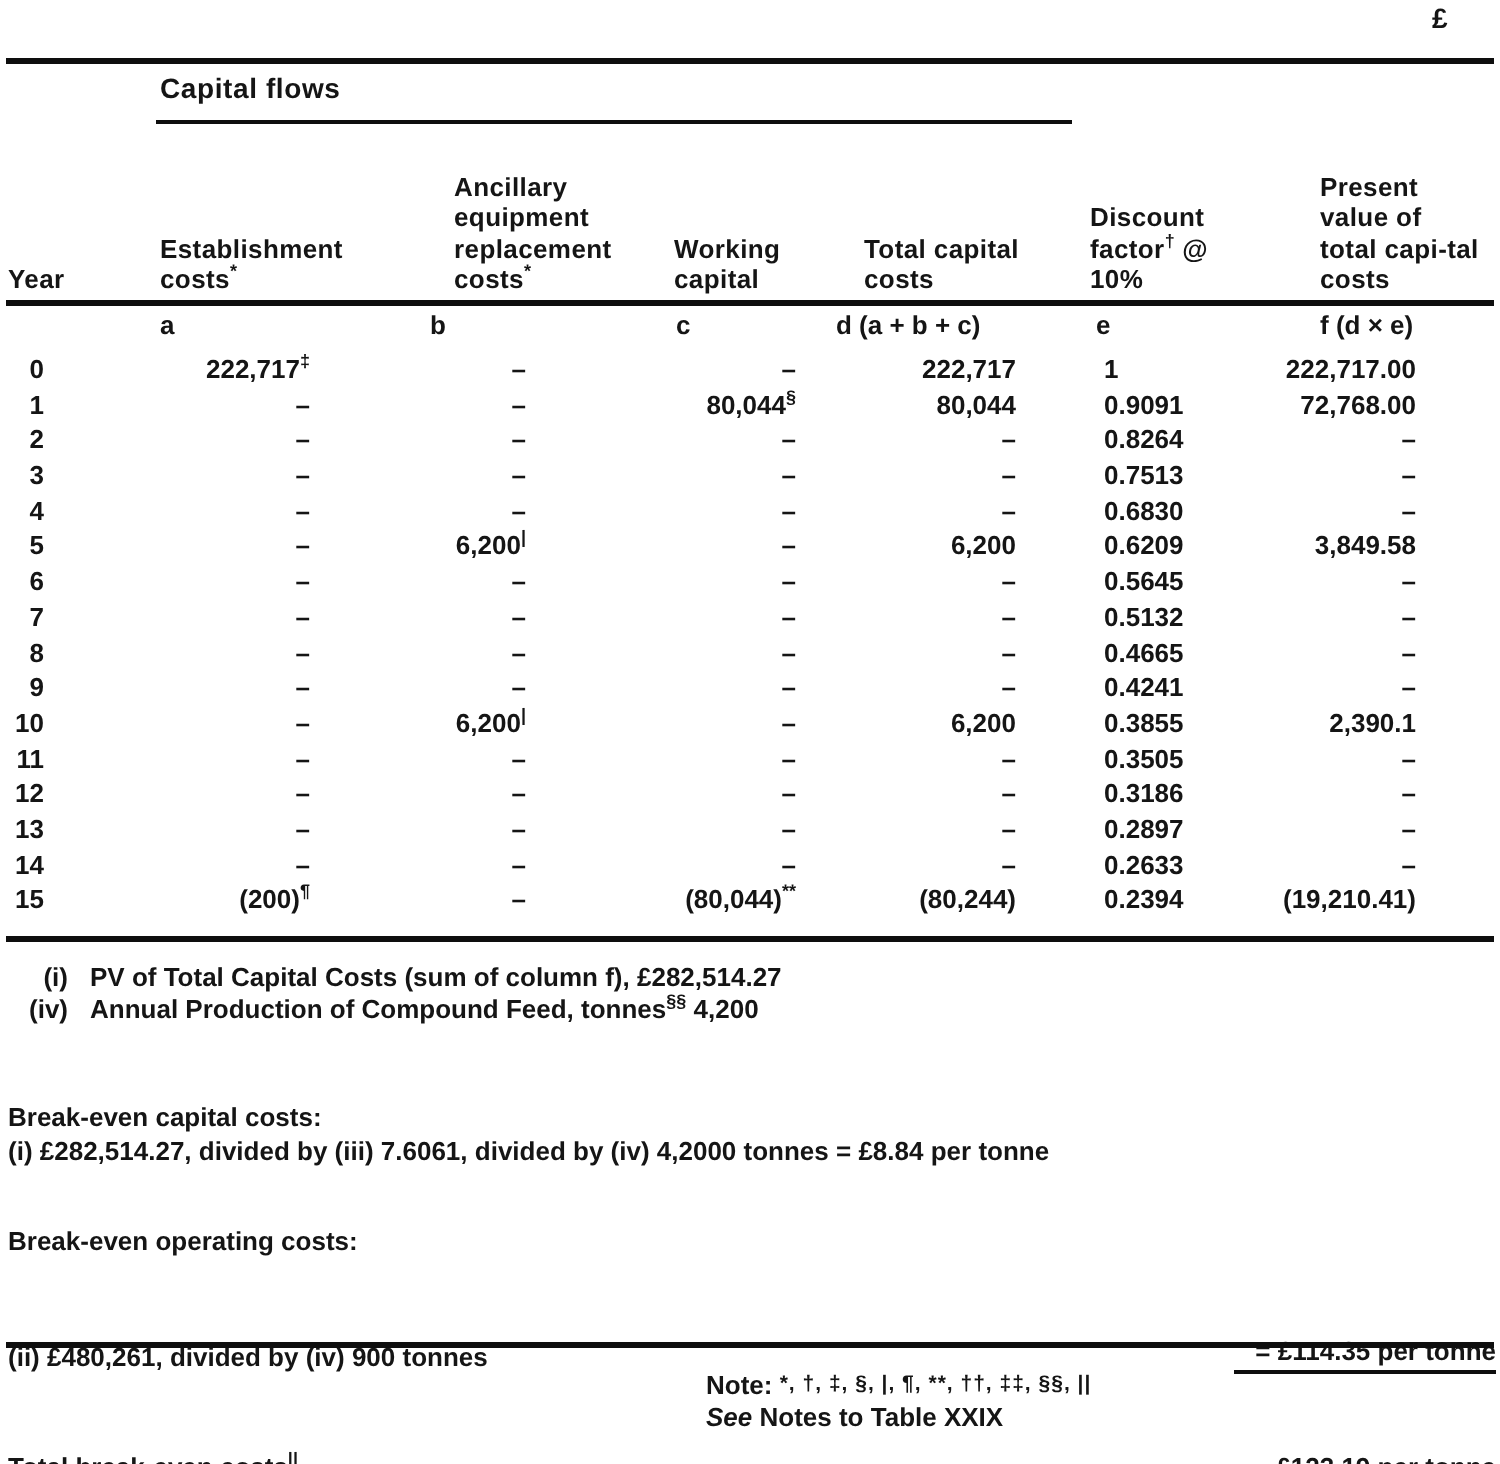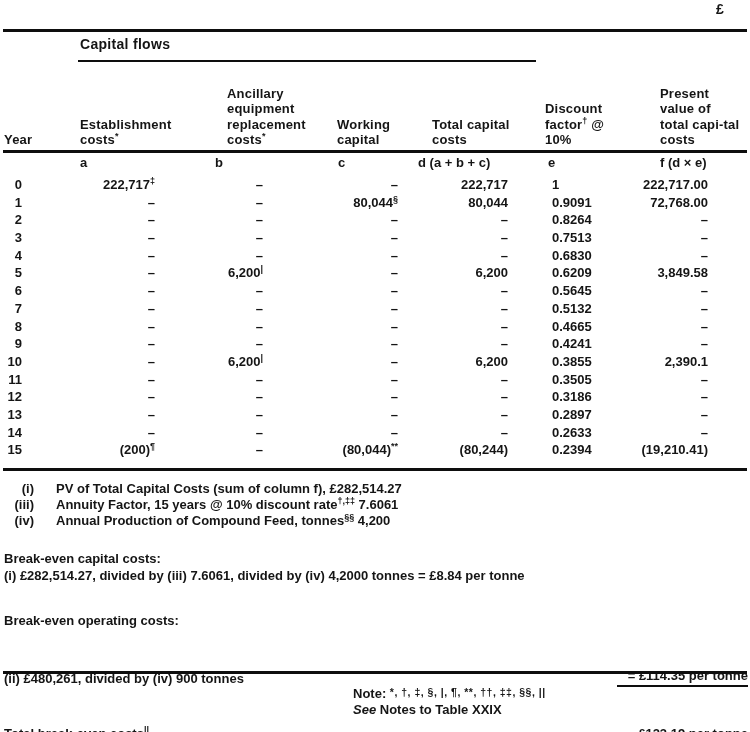--- a/index.html
+++ b/index.html
@@ -15,21 +15,21 @@
   sup{font-size:9px;line-height:0;vertical-align:super;letter-spacing:0;}
   .letters span{position:absolute;top:155px;}
   .rows{position:absolute;top:176px;left:0;width:708px;}
   .r{display:grid;grid-template-columns:22px 133px 108px 135px 110px 92px 108px;height:17.7px;line-height:17.7px;}
   .c{white-space:nowrap;}
   .cy,.ca,.cb,.cc,.cd,.cf{text-align:right;}
   .ce{text-align:left;padding-left:44px;}
   .notes{position:absolute;left:4px;top:481px;line-height:16px;}
   .note-line{display:flex;}
   .note-num{width:30px;text-align:right;flex:none;}
-  .note-text{margin-left:22px;white-space:nowrap;}
+  .note-text{margin-left:11px;white-space:nowrap;}
   .bec{position:absolute;left:4px;top:550px;line-height:17px;}
   .beo{position:absolute;left:4px;right:2px;top:612px;line-height:17px;}
   .beo-row{display:flex;justify-content:space-between;align-items:flex-end;margin-top:38px;}
   .beo-right{white-space:nowrap;text-align:right;}
   .ruled{border-bottom:2px solid #0e0e0e;padding-bottom:1px;min-width:131px;}
   .footnote{position:absolute;left:353px;top:684px;line-height:16px;}
   .fnsym{font-size:10.5px;vertical-align:2px;letter-spacing:.5px;}
   .ital{font-style:italic;}
 </style>
 </head>
@@ -211,24 +211,20 @@
     </div>
 
   <div class="hr" style="top:468px;left:3px;right:3px;height:3px;"></div>
 
   <div class="notes" id="notes-block">
     <div class="note-line">
         <span class="note-num">(i)</span>
         <span class="note-text"><span>PV of Total Capital Costs (sum of column f), £282,514.27</span><sup></sup><span></span></span>
       </div>
     <div class="note-line">
-        <span class="note-num">(iii)</span>
-        <span class="note-text"><span>Annuity Factor, 15 years @ 10% discount rate</span><sup>†,‡‡</sup><span> 7.6061</span></span>
-      </div>
-    <div class="note-line">
         <span class="note-num">(iv)</span>
         <span class="note-text"><span>Annual Production of Compound Feed, tonnes</span><sup>§§</sup><span> 4,200</span></span>
       </div>
   </div>
 
   <div class="bec">
     <div>Break-even capital costs:</div>
     <div>(i) £282,514.27, divided by (iii) 7.6061, divided by (iv) 4,2000 tonnes = £8.84 per tonne</div>
   </div>
 

